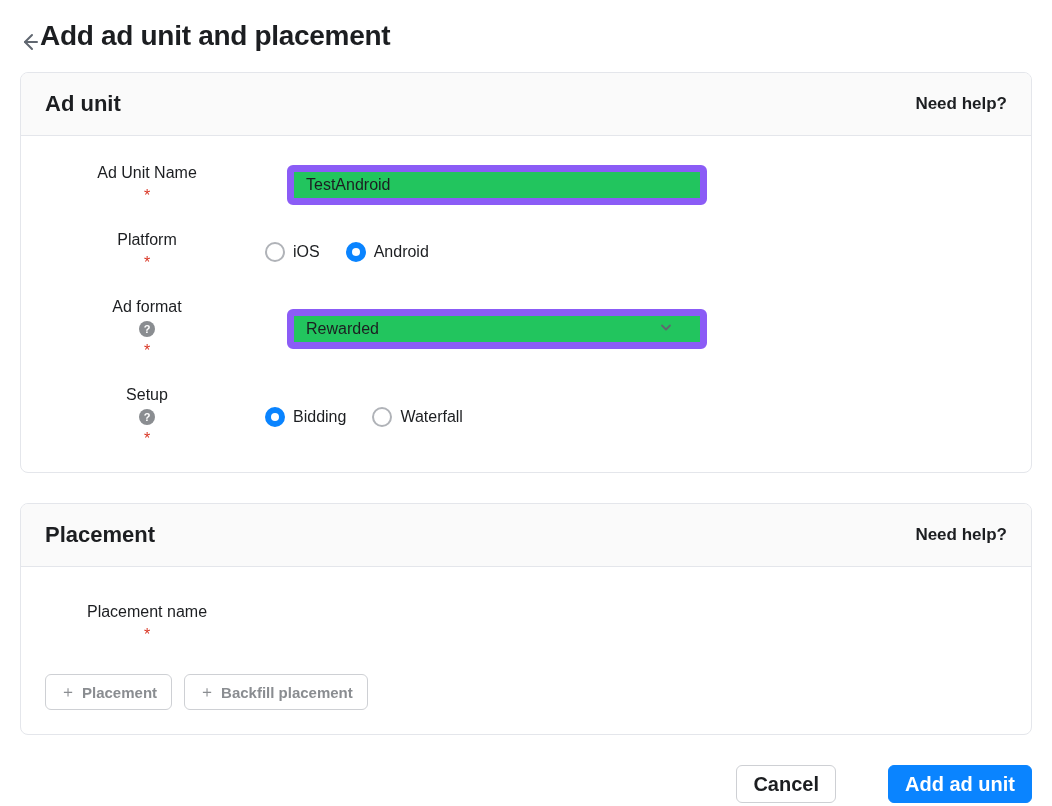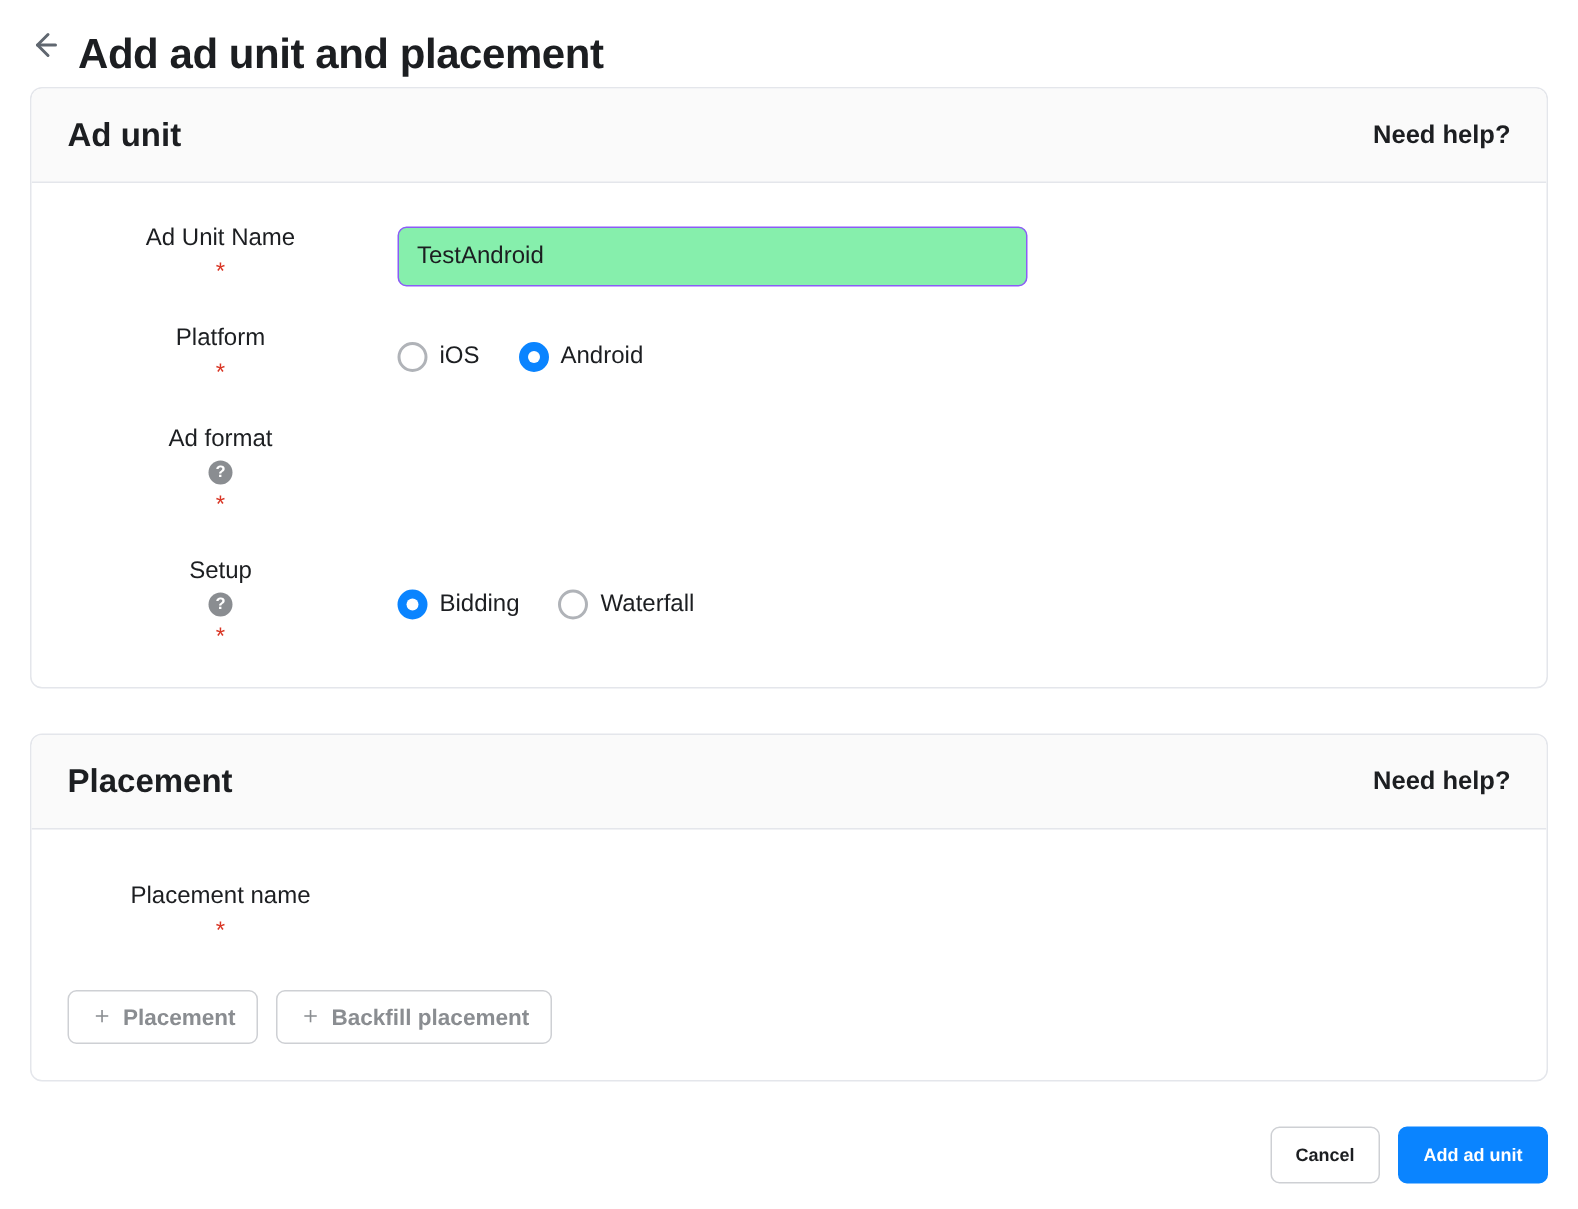--- a/index.html
+++ b/index.html
@@ -7,23 +7,22 @@
     margin: 0;
     padding: 20px;
     font-family: -apple-system, BlinkMacSystemFont, "Segoe UI", Helvetica, Arial, sans-serif;
     font-size: 14px;
     color: #1c1e21;
     background: #fff;
     width: 1052px;
   }
   .page-header {
     display: flex;
-    align-items: flex-start;
-    gap: 12px;
-    margin-bottom: 6px;
+    align-items: flex-end;
+    margin-bottom: 20px;
   }
   .back-icon {
     width: 20px; height: 20px;
     cursor: pointer;
     color: #606770;
     display: flex;
     align-items: center;
     justify-content: center;
   }
   .page-title {
@@ -89,26 +88,27 @@
     font-weight: 700;
     align-items: center;
     justify-content: center;
     cursor: help;
   }
   .control-col { flex: 1; }
   .text-input, .select-input {
     width: 420px;
     height: 40px;
     padding: 0 12px;
-    border: 1px solid #8b5cf6;
+    border: 7px solid #8b5cf6;
     border-radius: 6px;
-    background: #86efac;
+    background: #22c55e;
     font-size: 16px;
     color: #1c1e21;
     font-family: inherit;
+    margin-left: 22px;
   }
   .select-wrap {
     position: relative;
     width: 420px;
     display: inline-block;
   }
   .select-input {
     appearance: none;
     cursor: pointer;
     width: 100%;
@@ -203,25 +203,26 @@
   .footer {
     display: flex;
     justify-content: flex-end;
     gap: 12px;
     margin-top: 10px;
   }
   .btn {
     height: 38px;
     padding: 0 16px;
     border-radius: 6px;
-    font-size: 12px;
+    font-size: 20px;
     font-weight: 600;
     cursor: pointer;
     display: inline-flex;
     align-items: center;
+    margin-left: 40px;
   }
   .btn-secondary {
     background: #fff;
     border: 1px solid #ced0d4;
     color: #1c1e21;
   }
   .btn-primary {
     background: #0a84ff;
     border: 1px solid #0a84ff;
     color: #fff;
@@ -275,20 +276,30 @@
         </div>
       </div>
     </div>
 
     <div class="form-row">
       <div class="label-col">
         <span>Ad format</span>
         <span class="help-badge">?</span>
         <span class="req">*</span>
       </div>
+      <div class="control-col">
+        <div class="select-wrap">
+          <button type="button" class="select-input">Rewarded</button>
+          <span class="chevron-icon">
+            <svg width="14" height="14" viewBox="0 0 14 14">
+                <path d="M3 5l4 4 4-4" fill="none" stroke="currentColor" stroke-width="1.8" stroke-linecap="round" stroke-linejoin="round"></path>
+              </svg>
+          </span>
+        </div>
+      </div>
     </div>
 
     <div class="form-row" style="margin-bottom:0;">
       <div class="label-col">
         <span>Setup</span>
         <span class="help-badge">?</span>
         <span class="req">*</span>
       </div>
       <div class="control-col">
         <div class="radio-group">

